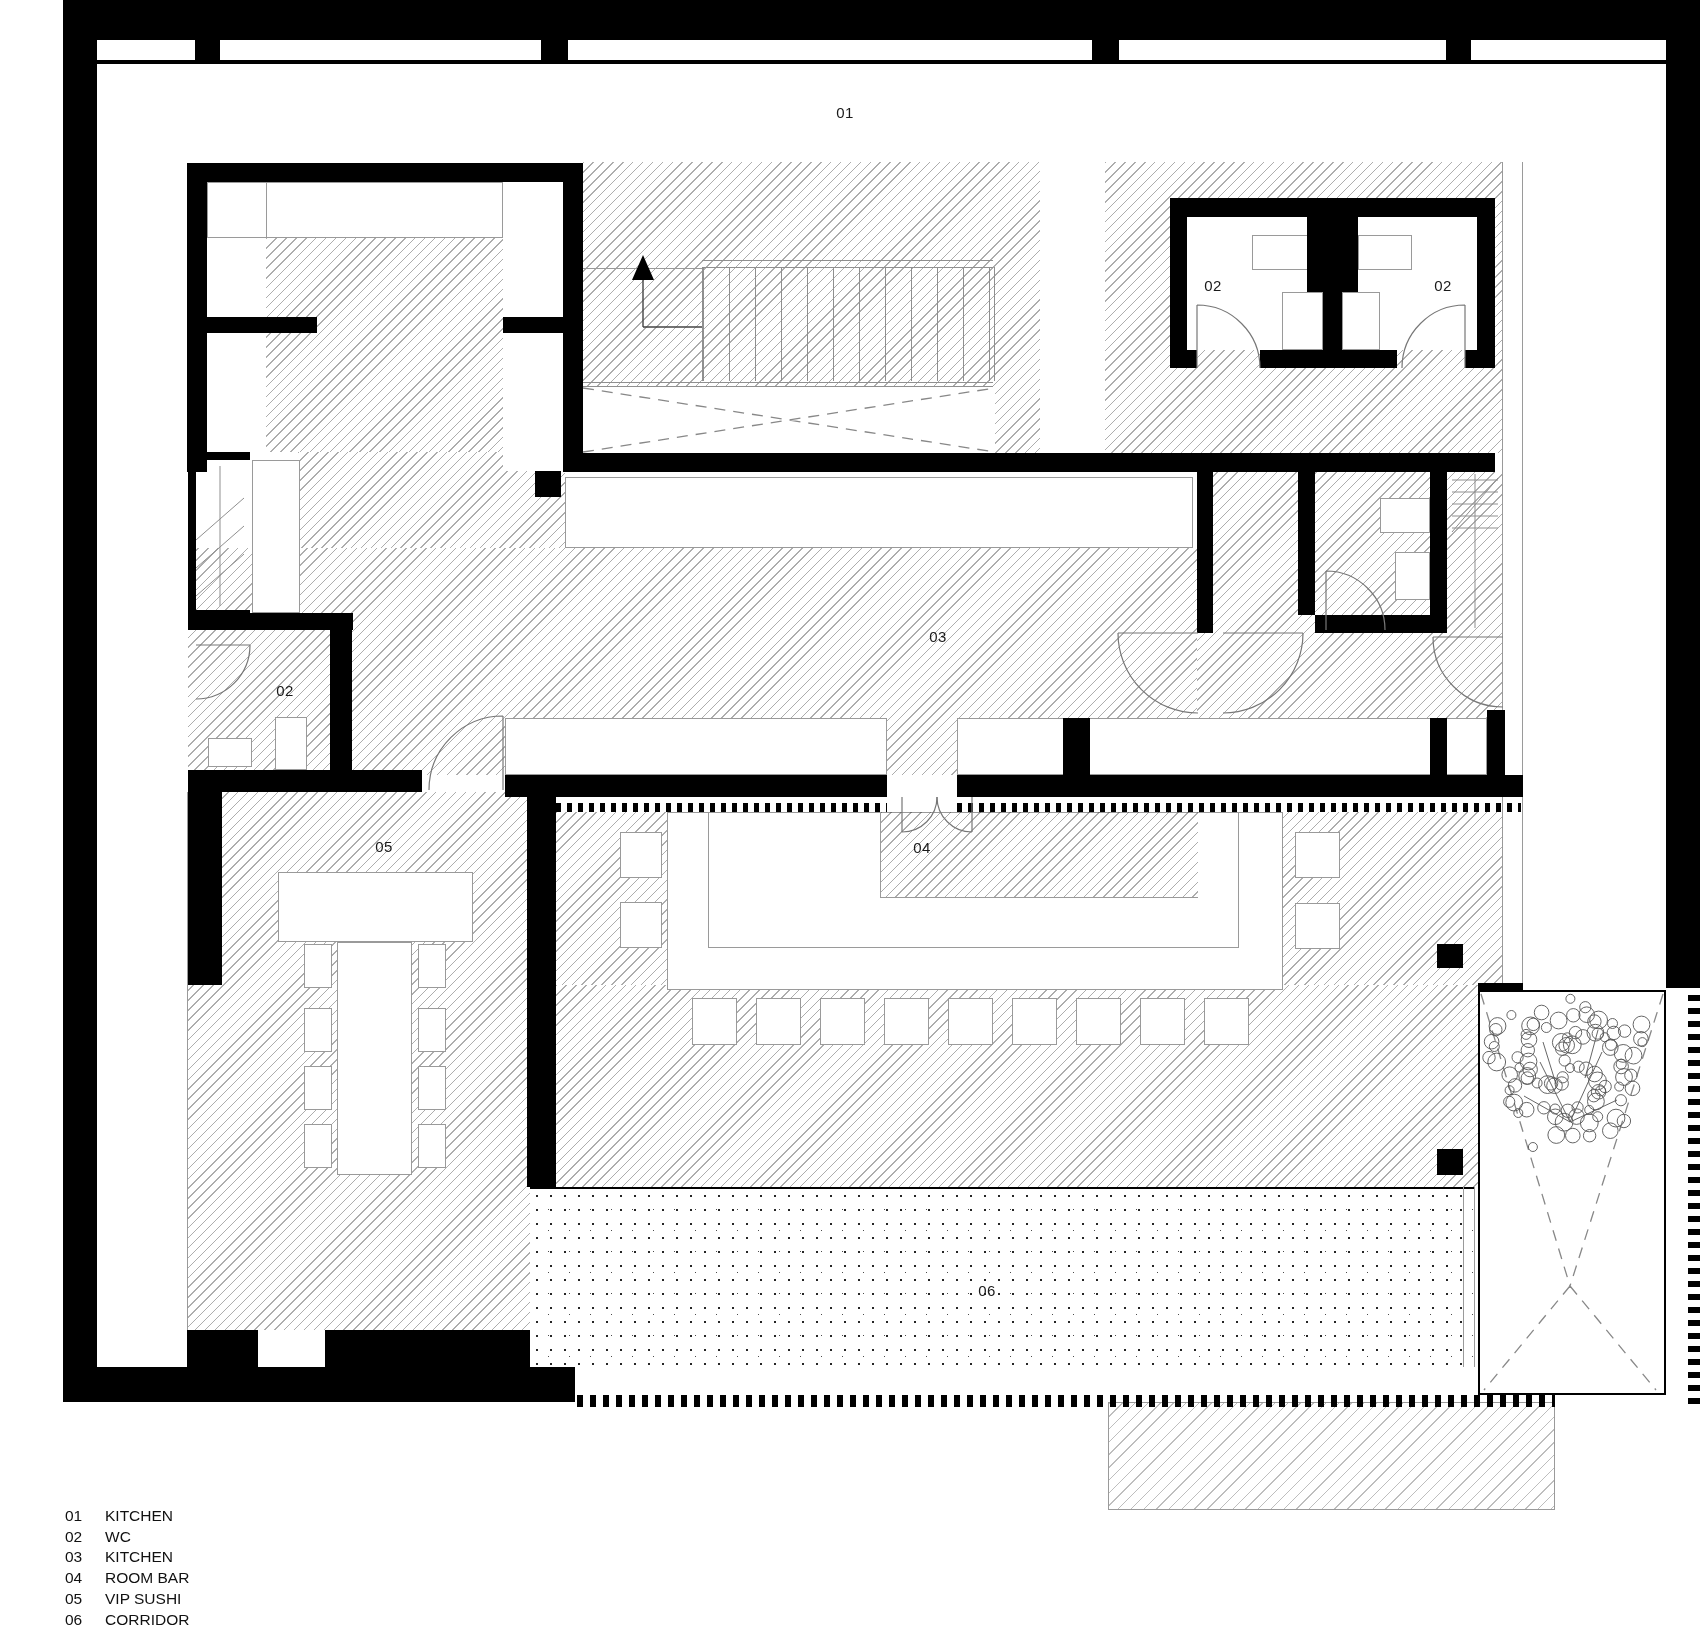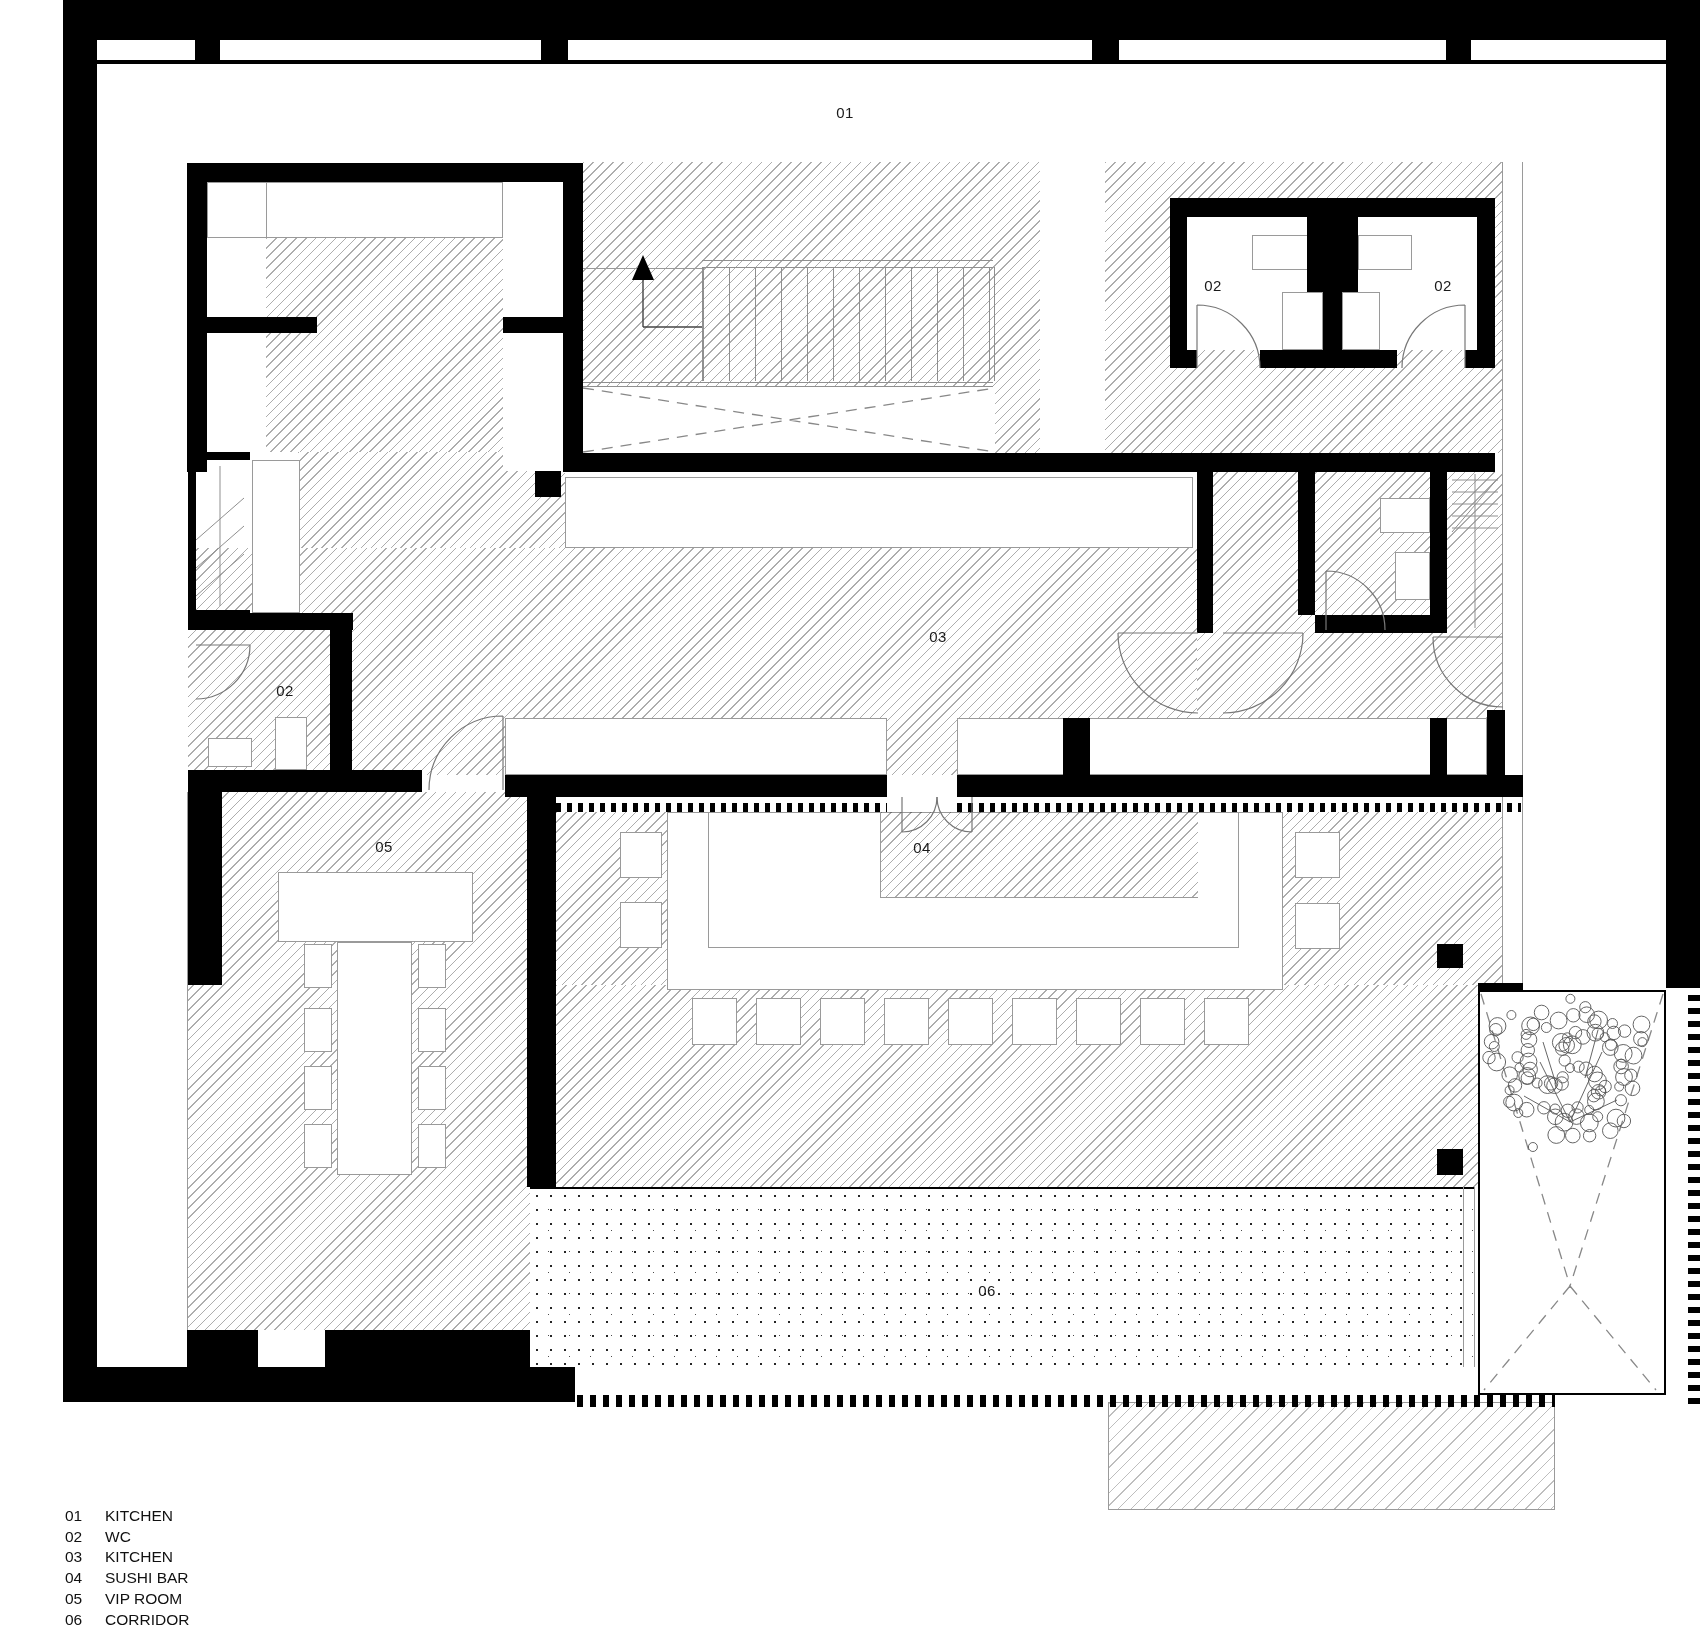--- a/index.html
+++ b/index.html
@@ -314,24 +314,24 @@
     <div class="lrow">
       <span class="lnum">02</span>
       <span class="lname">WC</span>
     </div>
     <div class="lrow">
       <span class="lnum">03</span>
       <span class="lname">KITCHEN</span>
     </div>
     <div class="lrow">
       <span class="lnum">04</span>
-      <span class="lname">SUSHI BAR</span>
+      <span class="lname">ROOM BAR</span>
     </div>
     <div class="lrow">
       <span class="lnum">05</span>
-      <span class="lname">VIP ROOM</span>
+      <span class="lname">VIP SUSHI</span>
     </div>
     <div class="lrow">
       <span class="lnum">06</span>
       <span class="lname">CORRIDOR</span>
     </div>
   </div>
 </div>
 
 </body></html>

